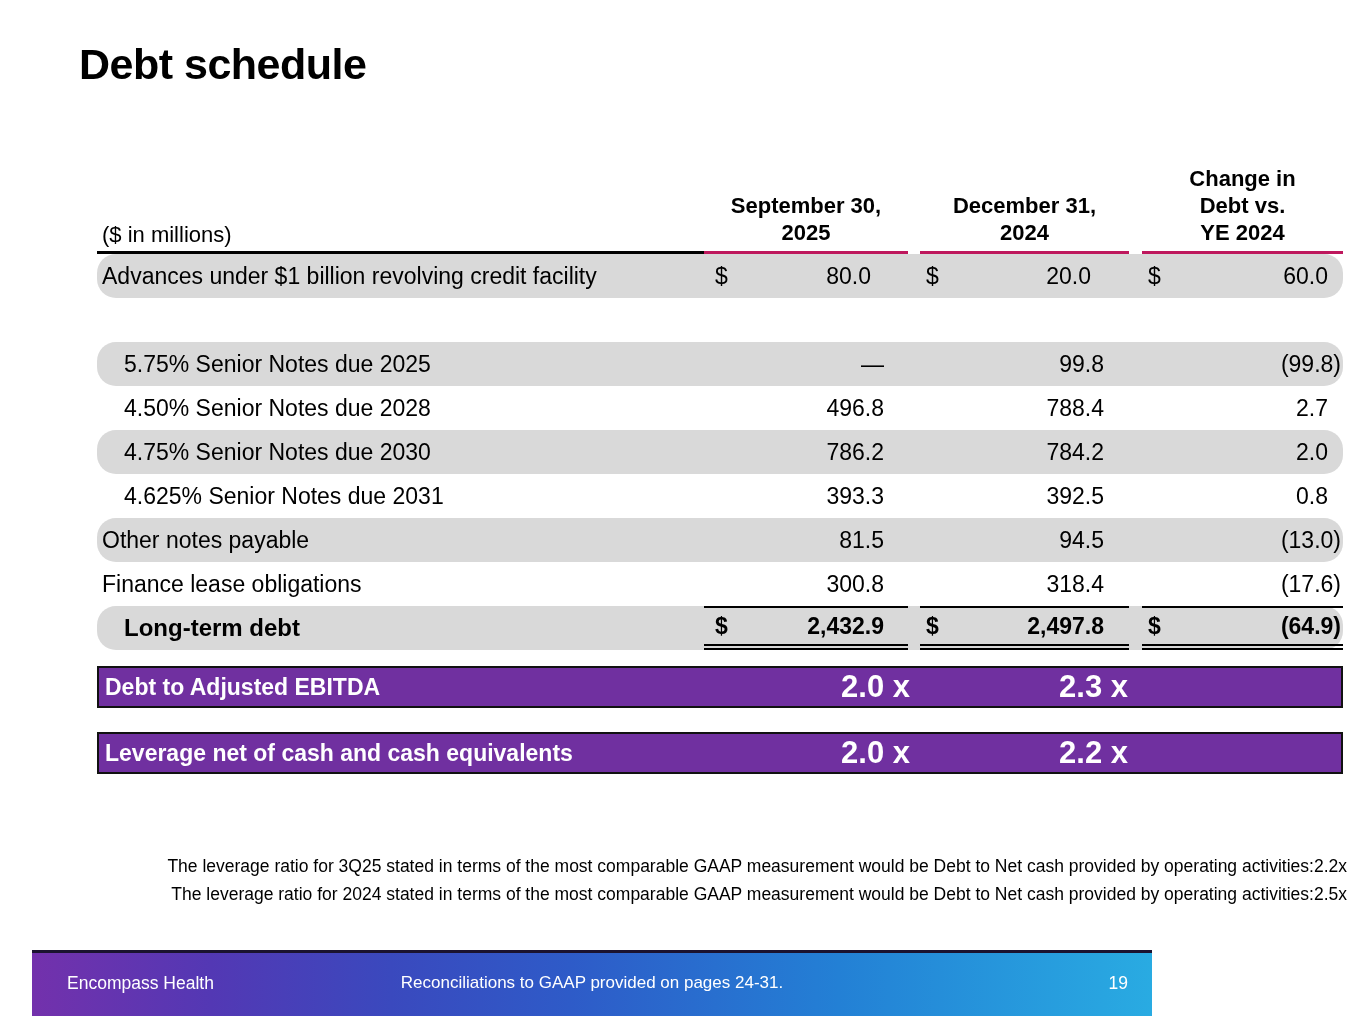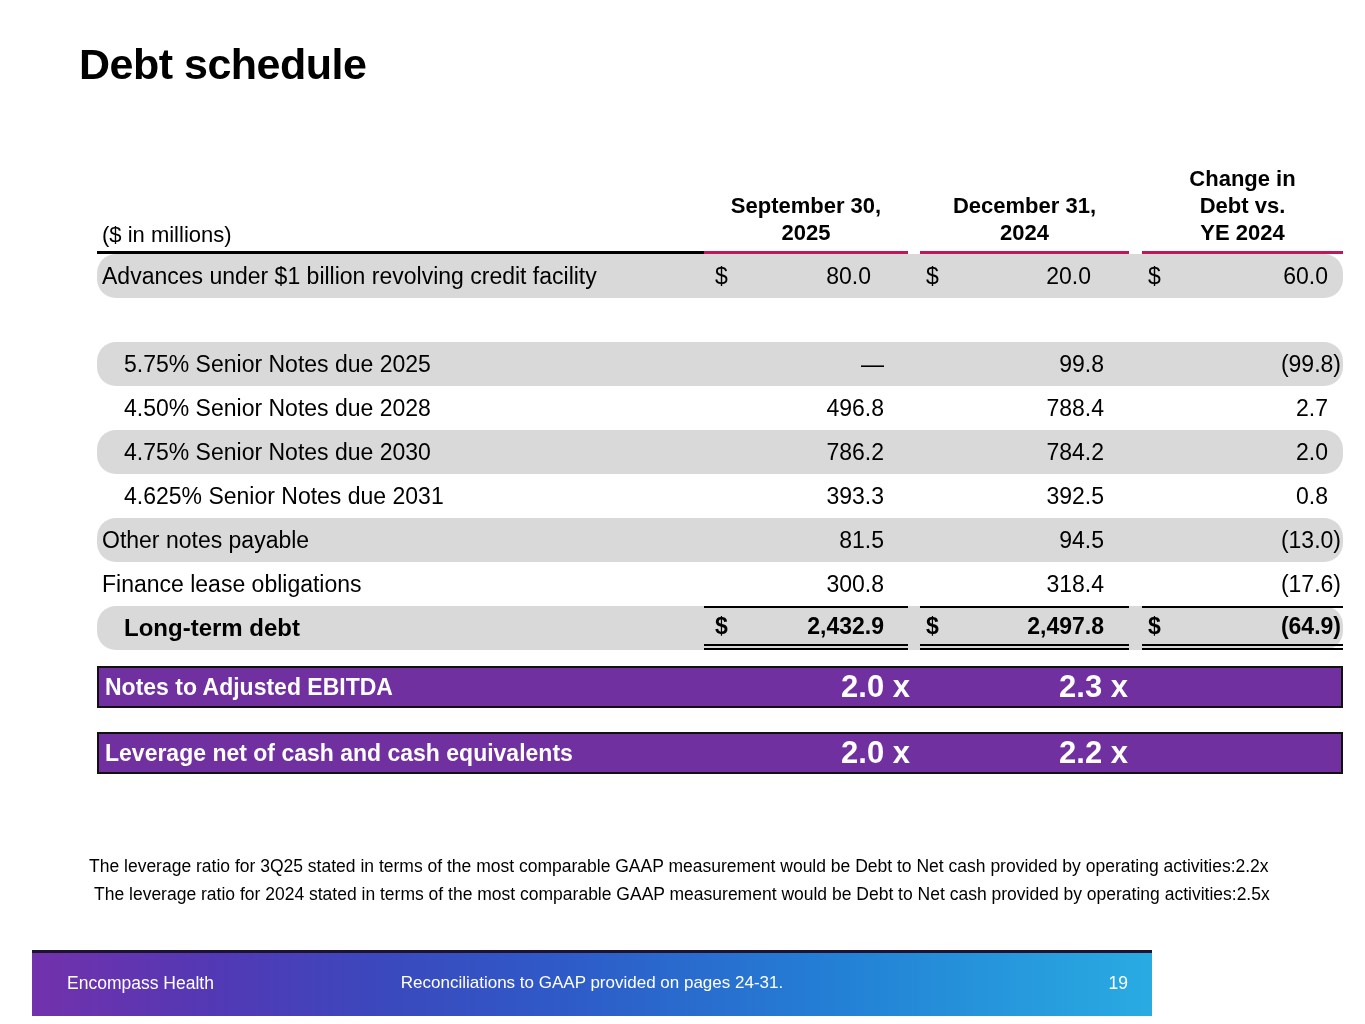--- a/index.html
+++ b/index.html
@@ -37,21 +37,21 @@
           color:#fff; font-weight:bold; }
   .pbar .c-label { font-size:23px; padding-left:6px; }
   .pbar .c-val { font-size:31px; justify-content:flex-end; }
   .pbar .v1 { padding-right:0; }
   .pbar .v2 { padding-right:3px; }
   .bar1 { top:666px; }
   .bar2 { top:732px; }
 
   
   .fnotes { position:absolute; left:57px; top:852px; width:1258px; font-size:17.5px; line-height:28px; }
-  .fn { display:flex; justify-content:flex-start; white-space:nowrap; }
+  .fn { display:flex; justify-content:flex-end; white-space:nowrap; }
   .fn + .fn .fn-text { padding-left:5px; }
   .fn-val { font-weight:normal; }
 
   
   .footer { position:absolute; left:0; bottom:8px; width:1120px; height:66px;
             background:linear-gradient(90deg,#7331AC 0%, #5338B4 16%, #3A49BE 32%, #2E5BC8 48%, #2380D5 72%, #29ABE2 100%);
             border-top:3px solid #1b1330; color:#fff;text-align:center; }
   .footer-inner { position:relative; height:100%; }
   .f-left  { position:absolute; left:35px; top:50%; transform:translateY(-58%); font-size:17.5px; }
   .f-center{ position:absolute; left:50%; top:50%; transform:translate(-50%,-58%); font-size:17px; }
@@ -215,21 +215,21 @@
       <div></div>
       <div class="c-val v3">
           <span class="dollar">$</span>
           <span class="num">(64.9)</span>
         </div>
     </div>
 
   </div>
 
   <div class="pbar bar1 grid">
-    <div class="c-label">Notes to Adjusted EBITDA</div>
+    <div class="c-label">Debt to Adjusted EBITDA</div>
     <div class="c-val v1">2.0 x</div>
     <div></div>
     <div class="c-val v2">2.3 x</div>
     <div></div>
     <div class="c-val v3"></div>
   </div>
 
   <div class="pbar bar2 grid">
     <div class="c-label">Leverage net of cash and cash equivalents</div>
     <div class="c-val v1">2.0 x</div>

